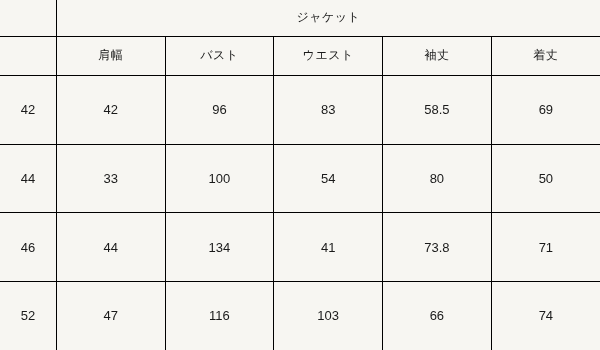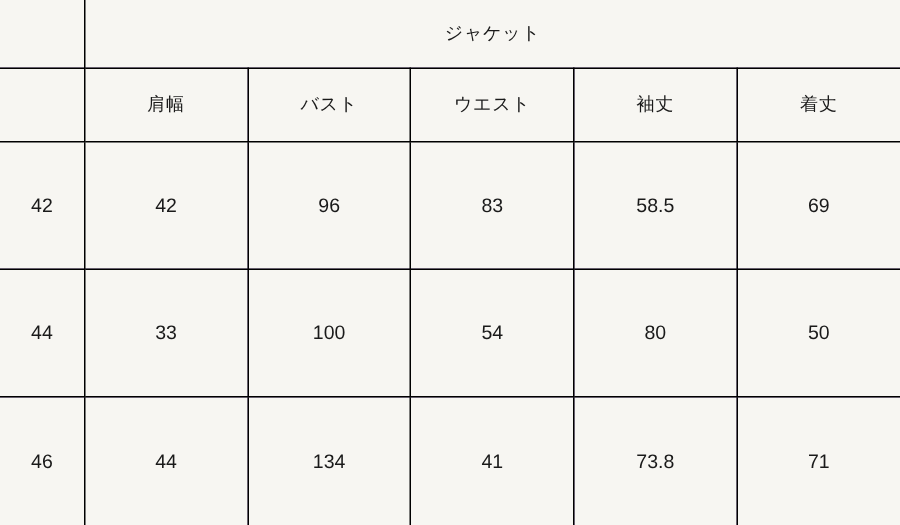--- a/index.html
+++ b/index.html
@@ -115,14 +115,22 @@
       <td class="data-cell">50</td>
     </tr>
     <tr class="row-data">
       <td class="size-cell">46</td>
       <td class="data-cell">44</td>
       <td class="data-cell">134</td>
       <td class="data-cell">41</td>
       <td class="data-cell">73.8</td>
       <td class="data-cell">71</td>
     </tr>
+    <tr class="row-data">
+      <td class="size-cell">52</td>
+      <td class="data-cell">47</td>
+      <td class="data-cell">116</td>
+      <td class="data-cell">103</td>
+      <td class="data-cell">66</td>
+      <td class="data-cell">74</td>
+    </tr>
   </tbody>
 </table>
 
 </body></html>

